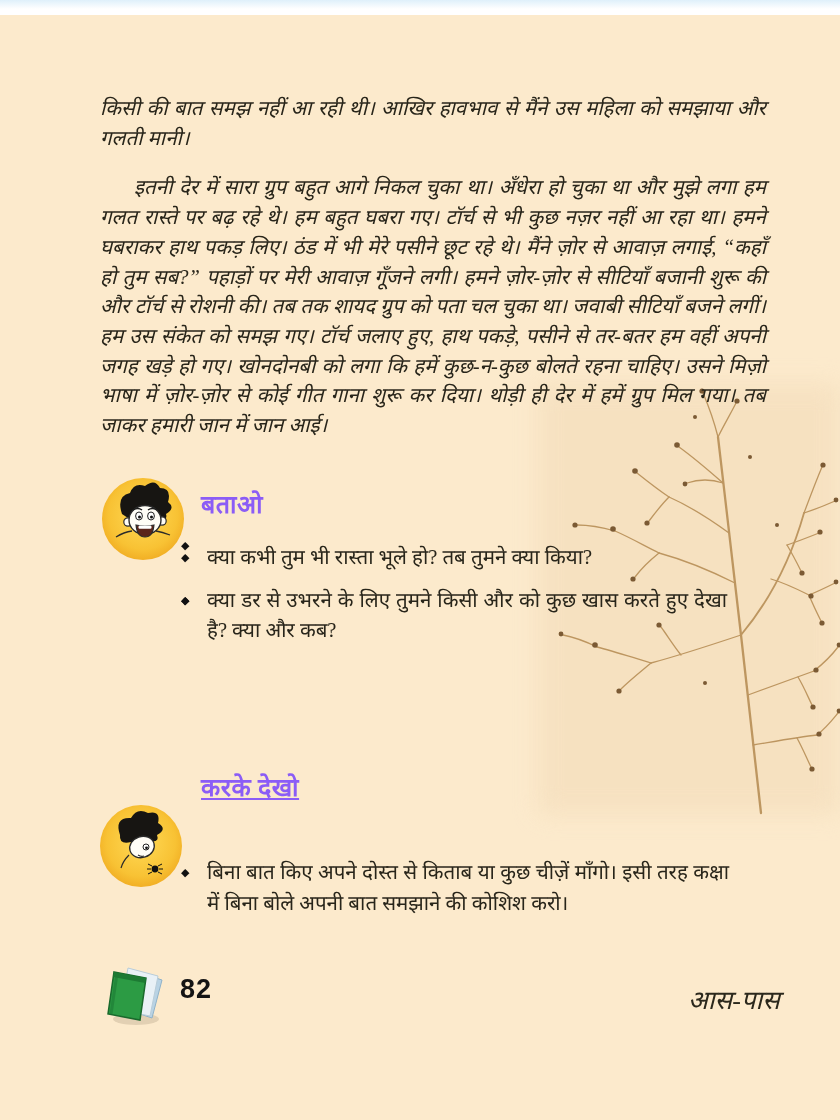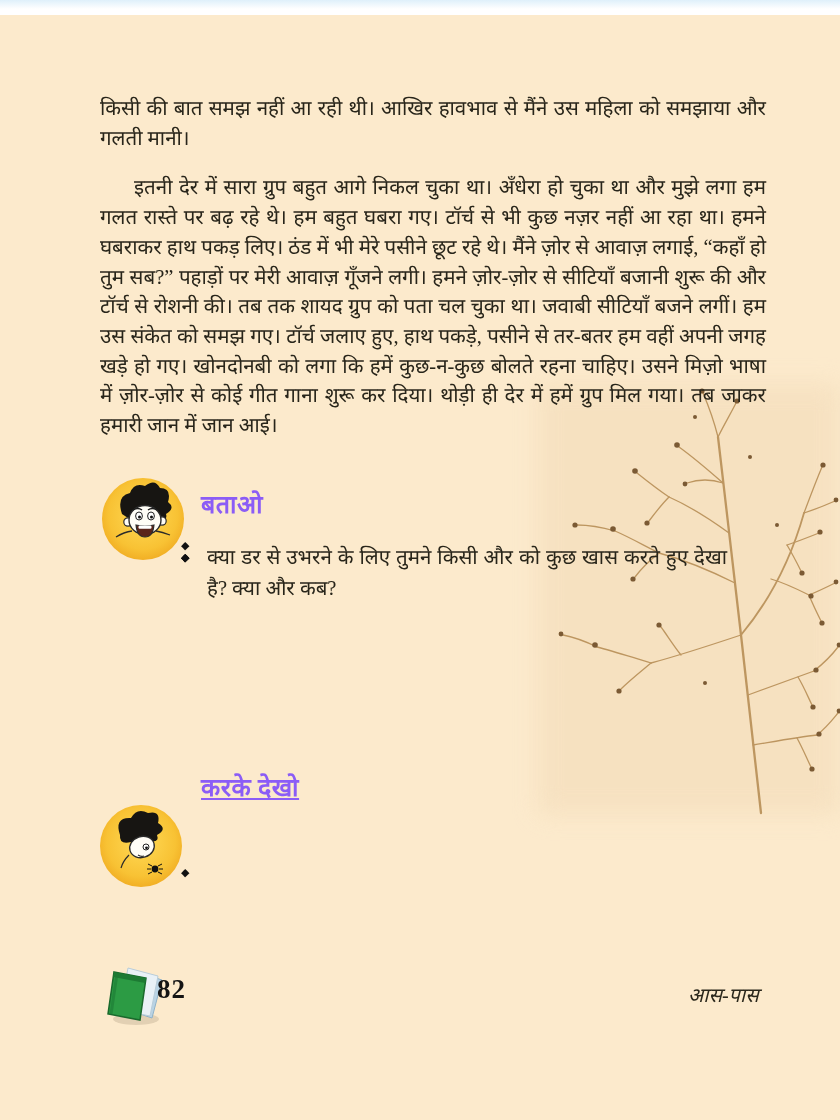--- a/index.html
+++ b/index.html
@@ -20,21 +20,21 @@
     position:absolute;left:538px;top:384px;width:302px;height:430px;
     background:#f5dfbe;
     filter:blur(12px);
     opacity:.8;
   }
   .plant{position:absolute;left:545px;top:383px;}
   .story{
     position:absolute;left:100px;top:94px;width:666px;
     font-size:20.5px;line-height:29.7px;text-align:justify;
   }
-  .story p{margin:0;}
+  .story p{margin:0;font-style:italic;}
   .story p.indented{text-indent:34px;margin-top:20px;}
   .section-icon{position:absolute;width:86px;height:86px;}
   .icon-batao{left:100px;top:476px;}
   .icon-karke{left:98px;top:803px;}
   .section-heading{
     position:absolute;
     font-size:25px;font-weight:bold;color:#8b5cf6;
     letter-spacing:.5px;
   }
   .heading-batao{left:201px;top:486px;}
@@ -45,27 +45,27 @@
   }
   .qlist-batao{left:179px;top:530px;width:548px;}
   .qlist-karke{left:179px;top:857px;width:550px;}
   ul.qlist li{position:relative;padding-left:28px;margin-bottom:12px;}
   ul.qlist li .bullet{
     position:absolute;left:2px;top:1px;font-size:11px;color:#111;
     font-family:"DejaVu Sans",sans-serif;
   }
   .footer-book{position:absolute;left:106px;top:960px;}
   .page-number{
-    position:absolute;left:157px;top:974px;
-    font-family:Liberation Serif, serif;
+    position:absolute;left:180px;top:974px;
+    font-family:Liberation Sans, sans-serif;
     font-weight:bold;font-size:27px;color:#141414;letter-spacing:1px;
   }
   .book-title{
     position:absolute;left:688px;top:981px;
-    font-style:italic;font-size:20px;color:#2b281c;
+    font-style:italic;font-size:26px;color:#2b281c;
   }
 </style>
 </head>
 <body>
 
 <div id="page">
 
   <div class="topbar"></div>
 
   <div class="photo-backdrop"></div>
@@ -170,20 +170,21 @@
     <path d="M70,59 Q62,56 56,55" fill="none" stroke="#2a2a2a" stroke-width="1.3"></path>
   </svg>
   <div class="section-heading heading-batao">बताओ</div>
 
   <ul class="qlist qlist-batao">
     <li>
       <span class="bullet">◆</span>
     </li>
     <li>
       <span class="bullet">◆</span>
+      <span>क्या कभी तुम भी रास्ता भूले हो? तब तुमने क्या किया?</span>
     </li>
     <li>
       <span class="bullet">◆</span>
     </li>
     <li>
       <span class="bullet">◆</span>
       <span>क्या डर से उभरने के लिए तुमने किसी और को कुछ खास करते हुए देखा है? क्या और कब?</span>
     </li>
   </ul>
 
@@ -212,20 +213,21 @@
       <path d="M60,63 L64,61"></path>
         <path d="M61,66 L65,66"></path>
         <path d="M60,69 L64,71"></path>
     </g>
   </svg>
   <div class="section-heading heading-karke">करके देखो</div>
 
   <ul class="qlist qlist-karke">
     <li>
       <span class="bullet">◆</span>
+      <span>बिना बात किए अपने दोस्त से किताब या कुछ चीज़ें माँगो। इसी तरह कक्षा में बिना बोले अपनी बात समझाने की कोशिश करो।</span>
     </li>
   </ul>
 
   <svg class="footer-book" width="64" height="68" viewBox="0 0 64 68">
     <ellipse cx="30" cy="59" rx="23" ry="6" fill="rgba(110,95,65,0.18)"></ellipse>
     <path d="M26,10 L56,20 L46,58 L16,48 Z" fill="#b9d3e4" stroke="#8fb2c9" stroke-width="1"></path>
     <path d="M22,8 L52,16 L44,56 L14,50 Z" fill="#e9f1f6" stroke="#b9cdd9" stroke-width="1"></path>
     <path d="M8,12 L40,18 L34,60 L2,54 Z" fill="#2C9B44" stroke="#19692c" stroke-width="1.5"></path>
     <path d="M8,12 L40,18 L39.2,23 L7.2,17 Z" fill="#1d7a33"></path>
     <path d="M11,13.5 L5,54" stroke="#1d7a33" stroke-width="3" opacity="0.6" fill="none"></path>

